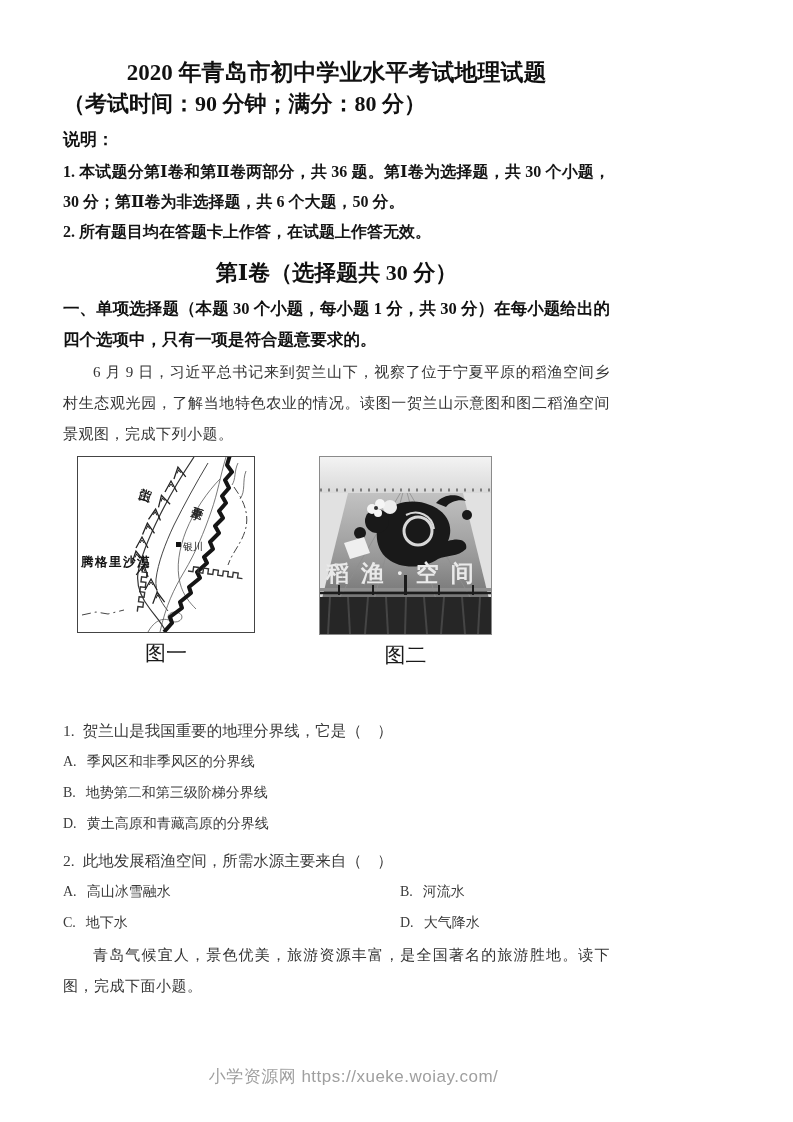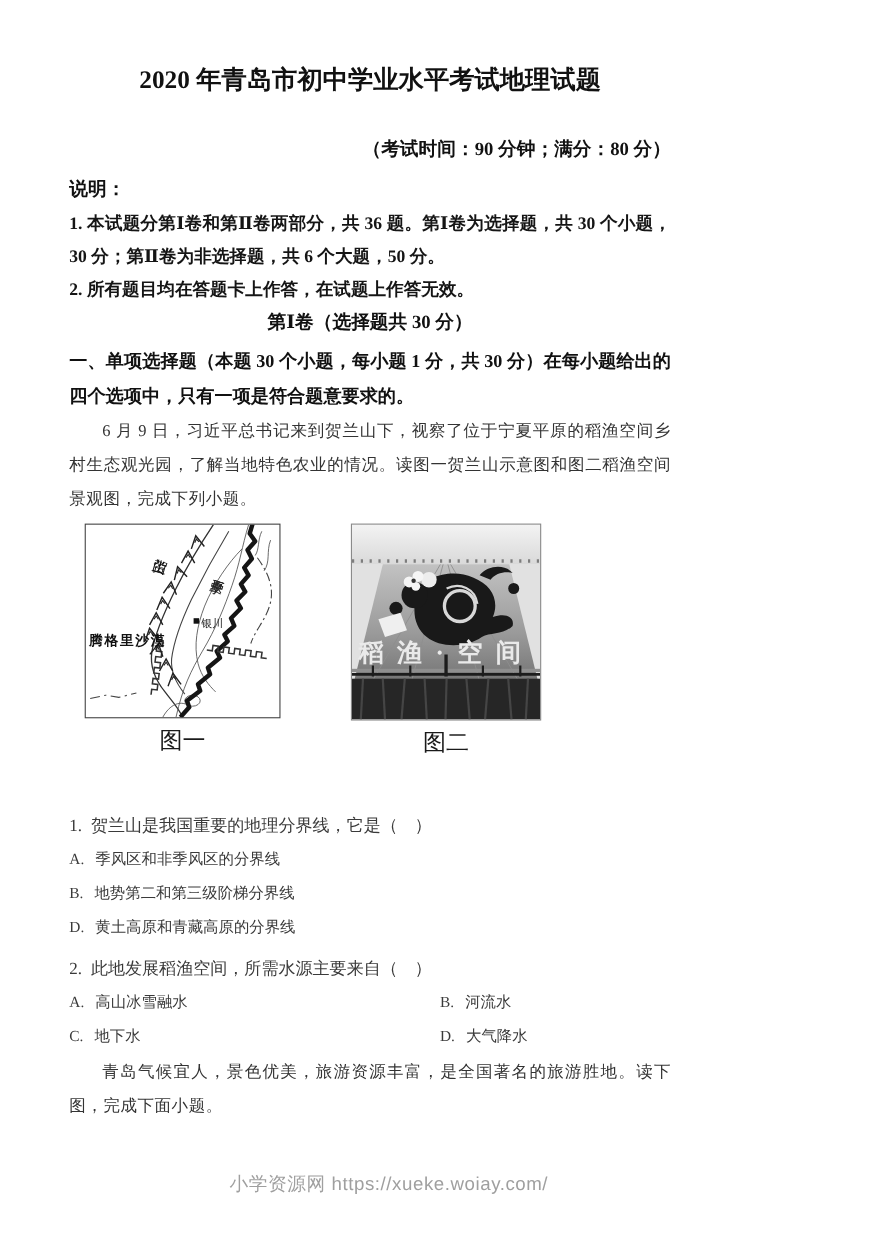--- a/index.html
+++ b/index.html
@@ -11,37 +11,37 @@
     color:#2b2b2b;
     overflow:hidden;
   }
   .content{padding:0 63px;}
   .title{
     margin:58px 0 0 0;
     font-size:23px;line-height:30px;
     font-weight:700;text-align:center;color:#111;
   }
   .subtitle{
-    margin-top:36px;
-    font-size:17px;line-height:24px;
-    font-weight:700;text-align:right;color:#111;
+    margin-top:4px;
+    font-size:22px;line-height:24px;
+    font-weight:700;text-align:left;color:#111;
   }
   .notes-label{
     margin-top:13px;
     font-size:17px;line-height:22px;font-weight:700;color:#111;
   }
   .note{
     margin:6px 0 0 0;
     font-size:16px;line-height:30px;font-weight:700;color:#151515;
     text-align:justify;
   }
   .note + .note{margin-top:0;}
   .part-heading{
-    margin-top:0;
-    font-size:17px;line-height:28px;font-weight:700;
+    margin-top:12px;
+    font-size:22px;line-height:28px;font-weight:700;
     text-align:center;color:#111;
   }
   .section-heading{
     margin:6px 0 0 0;
     font-size:16.5px;line-height:31px;font-weight:700;color:#111;
     text-align:justify;
     font-family:Liberation Serif, serif;
   }
   .passage{
     margin:2px 0 0 0;

